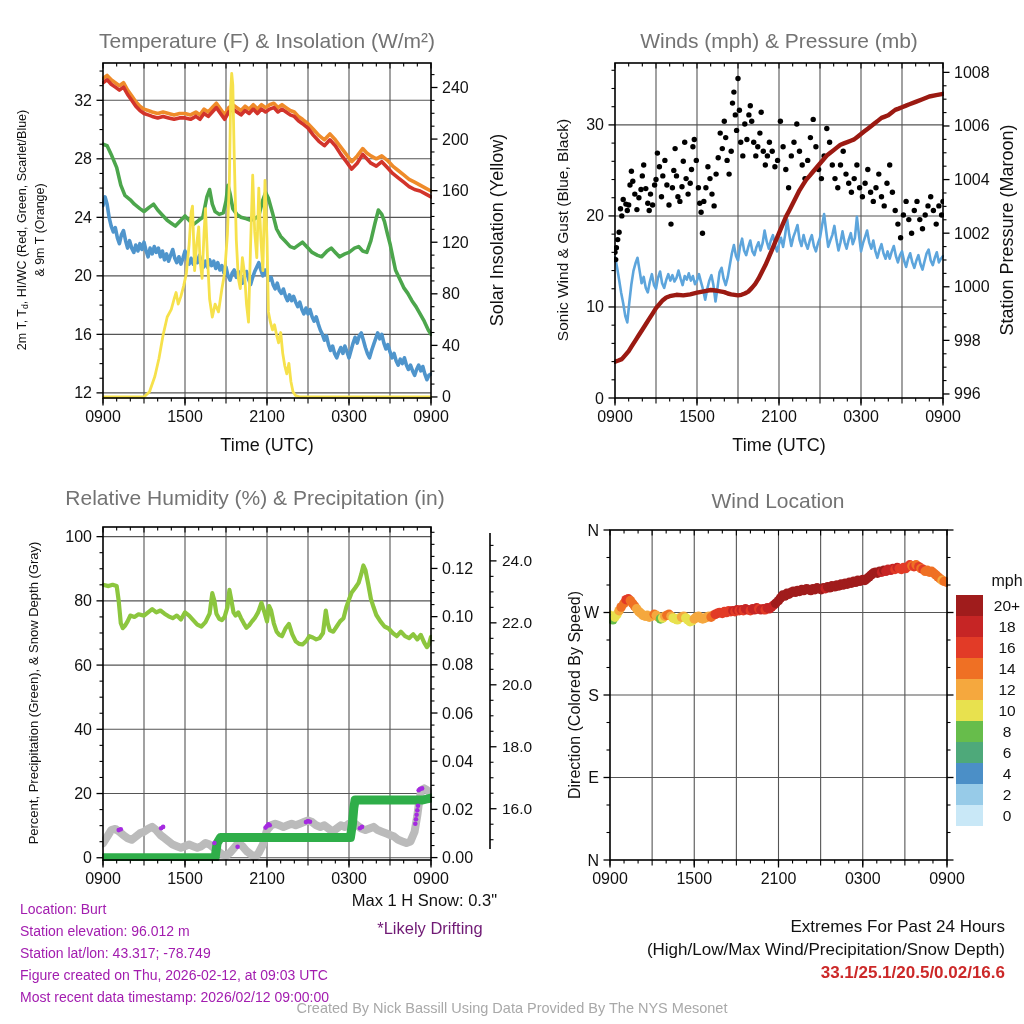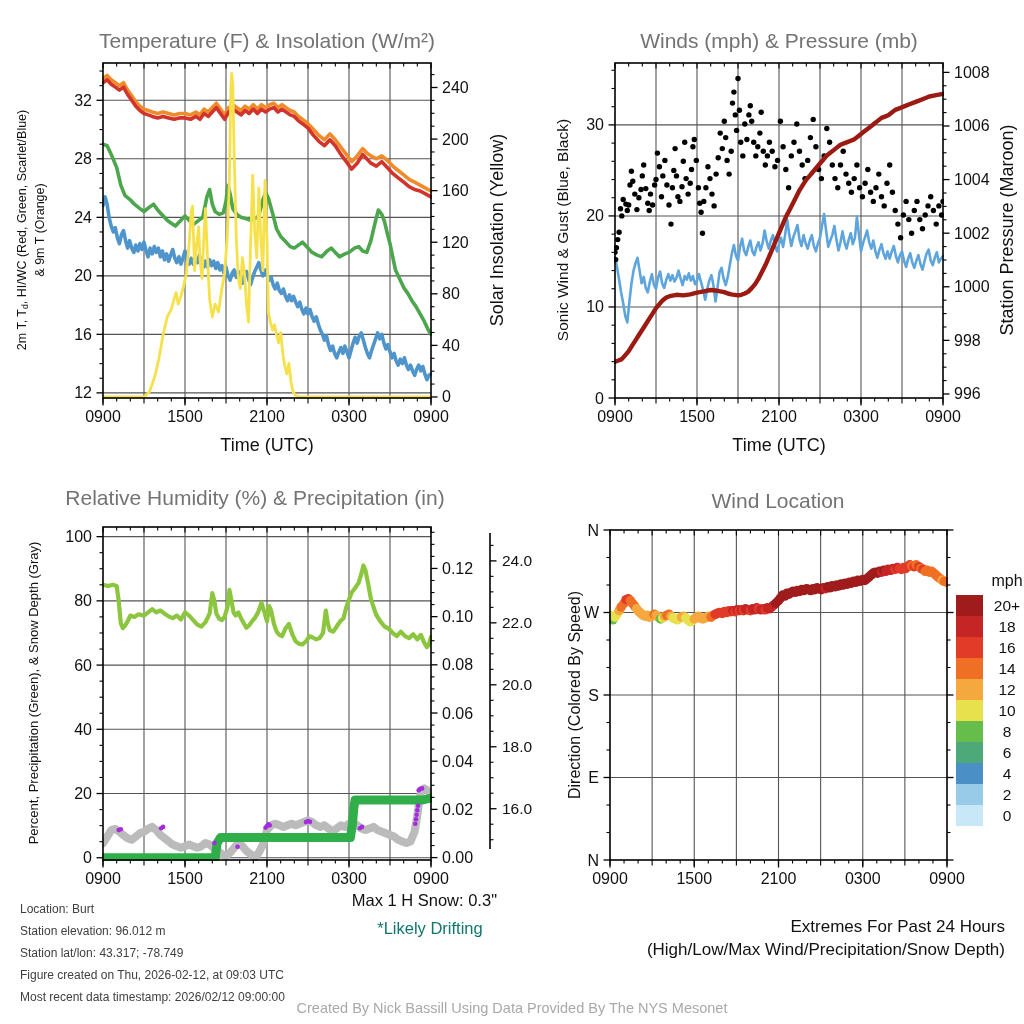--- a/index.html
+++ b/index.html
@@ -5,21 +5,21 @@
   html,body{margin:0;padding:0;background:#fff;}
   #page{position:relative;width:1024px;height:1024px;background:#ffffff;overflow:hidden;
         font-family:"Liberation Sans", sans-serif;color:#111;}
   #chart-svg{position:absolute;left:0;top:0;}
   #chart-svg text{font-family:"Liberation Sans", sans-serif;}
   .abs{position:absolute;white-space:nowrap;}
   .ctr{transform:translate(-50%,-50%);}
   .vlabel{position:absolute;white-space:nowrap;transform:translate(-50%,-50%) rotate(-90deg);text-align:center;}
   .title{font-size:21px;color:#737373;}
   .sub{font-size:0.68em;position:relative;top:0.28em;}
-  .footer{font-size:12px;line-height:22px;color:#404040;}
+  .footer{font-size:14px;line-height:22px;color:#a21caf;}
   .snote{font-size:16.5px;color:#111;}
   .drift{font-size:16.5px;}
   .extremes{font-size:17px;line-height:22.8px;text-align:right;color:#111;}
   .extremes .vals{font-weight:bold;}
   .credit{font-size:14.5px;color:#a9a9a9;text-align:center;width:1024px;left:0;}
 </style>
 </head>
 <body>
 
 <div id="page">
@@ -978,21 +978,22 @@
 
   <div class="abs footer" style="left:20px;top:898px;">
     <div>Location: Burt</div>
     <div>Station elevation: 96.012 m</div>
     <div>Station lat/lon: 43.317; -78.749</div>
     <div>Figure created on Thu, 2026-02-12, at 09:03 UTC</div>
     <div>Most recent data timestamp: 2026/02/12 09:00:00</div>
   </div>
 
   <div class="abs snote" style="left:250px;top:891px;width:247px;text-align:right;">Max 1 H Snow: 0.3"</div>
-  <div class="abs drift" style="left: 330px; top: 919px; width: 200px; text-align: center; color: #0f766e;">*Likely Drifting</div>
+  <div class="abs drift" style="left: 330px; top: 919px; width: 200px; text-align: center; color: #701a75;">*Likely Drifting</div>
 
   <div class="abs extremes" style="right:19px;top:916px;">
     <div>Extremes For Past 24 Hours</div>
     <div>(High/Low/Max Wind/Precipitation/Snow Depth)</div>
+    <div class="vals" style="color: rgb(204, 41, 41);">33.1/25.1/20.5/0.02/16.6</div>
   </div>
 
   <div class="abs credit" style="top:1000px;">Created By Nick Bassill Using Data Provided By The NYS Mesonet</div>
 </div>
 
 </body></html>

